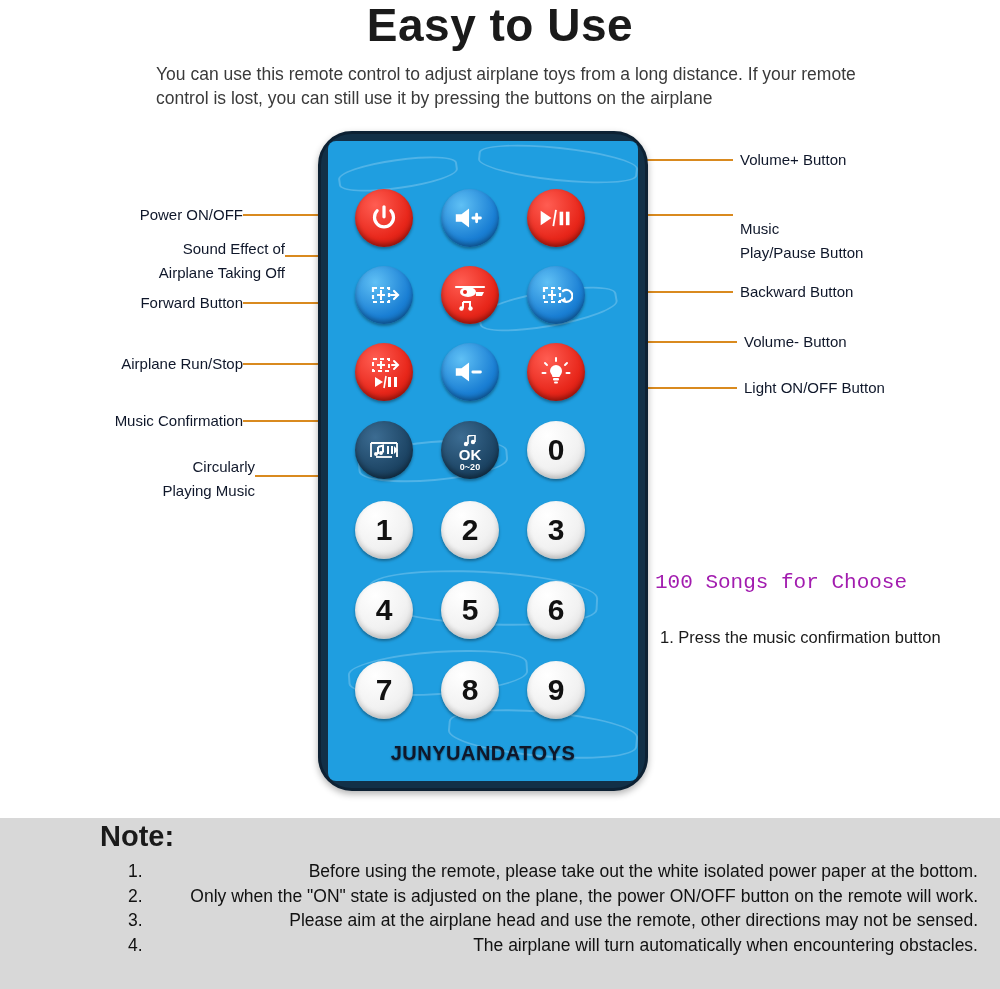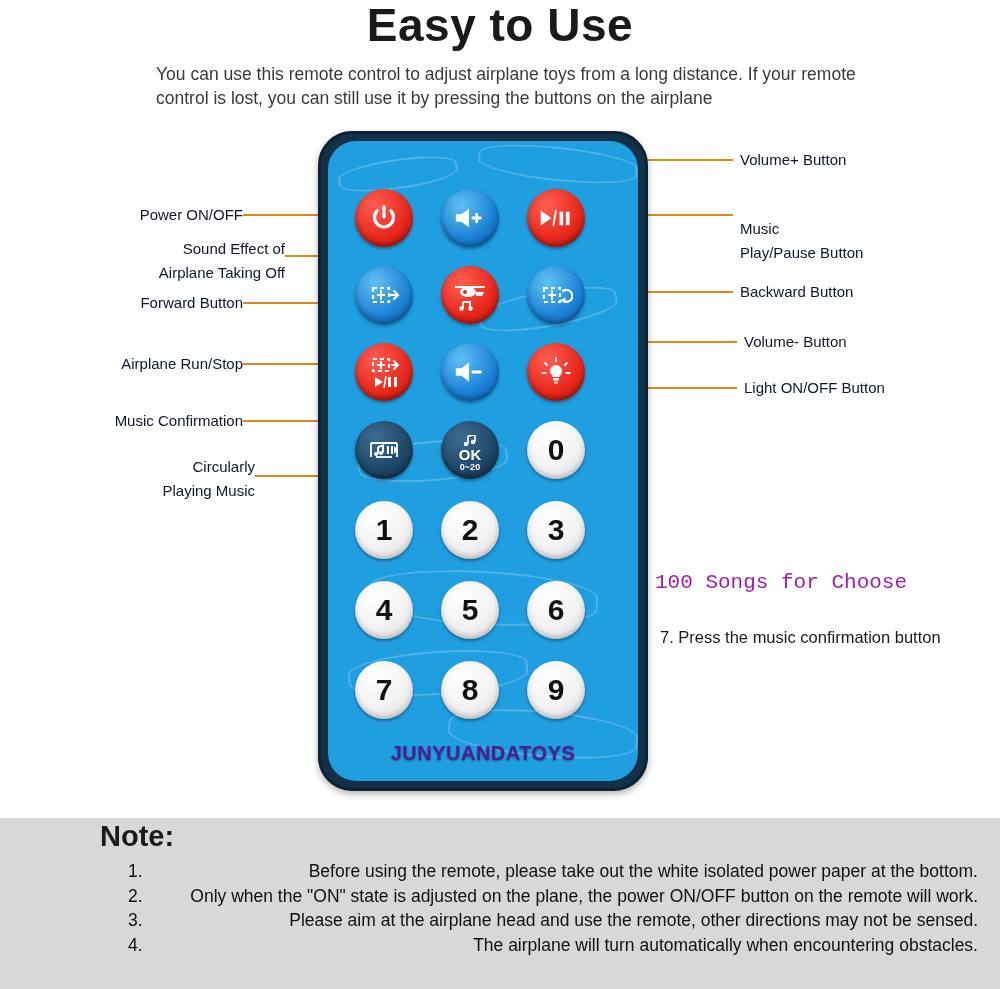--- a/index.html
+++ b/index.html
@@ -28,21 +28,21 @@
     width:330px; height:660px;
     background:#123047;
     border-radius:34px;
     border:3px solid #0d2133;
     box-shadow:0 3px 7px rgba(0,0,0,.3);
     padding:7px;
   }
   #remote-face {
     width:100%; height:100%;
     background:#1f9ee0;
-    border-radius:28px;
+    border-radius:8px;
     position:relative;
     overflow:hidden;
   }
   
   .wm { position:absolute; border:2px solid rgba(255,255,255,.22); border-radius:50%/40%; }
   .wm.w1 { left:10px; top:18px; width:120px; height:30px; transform:rotate(-8deg); }
   .wm.w2 { left:150px; top:6px; width:160px; height:34px; transform:rotate(6deg); }
   .wm.w3 { left:30px; top:300px; width:150px; height:40px; transform:rotate(-5deg); }
   .wm.w4 { left:40px; top:430px; width:230px; height:54px; transform:rotate(3deg); }
   .wm.w5 { left:20px; top:510px; width:180px; height:44px; transform:rotate(-4deg); }
@@ -106,21 +106,21 @@
   }
   #songs-list {
     position:absolute; left:660px; top:625px; width:340px;
     font-size:16.5px; line-height:25px; color:#1a1a1a;
   }
   #songs-list div { white-space:nowrap; }
 
   
   #brand {
     position:absolute; left:0; bottom:16px; width:100%;
-    text-align:center; color:#4c1d95; font-size:20px;
+    text-align:center; color:#0f172a; font-size:20px;
     font-weight:bold; letter-spacing:.5px;
     text-shadow:0 1px 2px rgba(0,0,0,.45);
   }
 
   
   #note-panel {
     position:absolute; left:0; top:818px; width:1000px; height:171px;
     background:#d8d8d8;
   }
   #note-title {
@@ -347,21 +347,21 @@
 
 <div class="callout right" style="left:740px; top:148px;">Volume+ Button</div>
 <div class="callout right" style="left:740px; top:217px;">Music
 Play/Pause Button</div>
 <div class="callout right" style="left:740px; top:280px;">Backward Button</div>
 <div class="callout right" style="left:744px; top:330px;">Volume- Button</div>
 <div class="callout right" style="left:744px; top:376px;">Light ON/OFF Button</div>
 
 <div id="songs-title">100 Songs for Choose</div>
 <div id="songs-list">
-  <div>7. Press the music confirmation button</div>
+  <div>1. Press the music confirmation button</div>
 </div>
 
 <div id="note-panel"></div>
 <div id="note-title">Note:</div>
 <div id="note-list">
   <div class="item">
     <span class="num">1.</span>
     <span class="txt">Before using the remote, please take out the white isolated power paper at the bottom.</span>
   </div>
   <div class="item">

